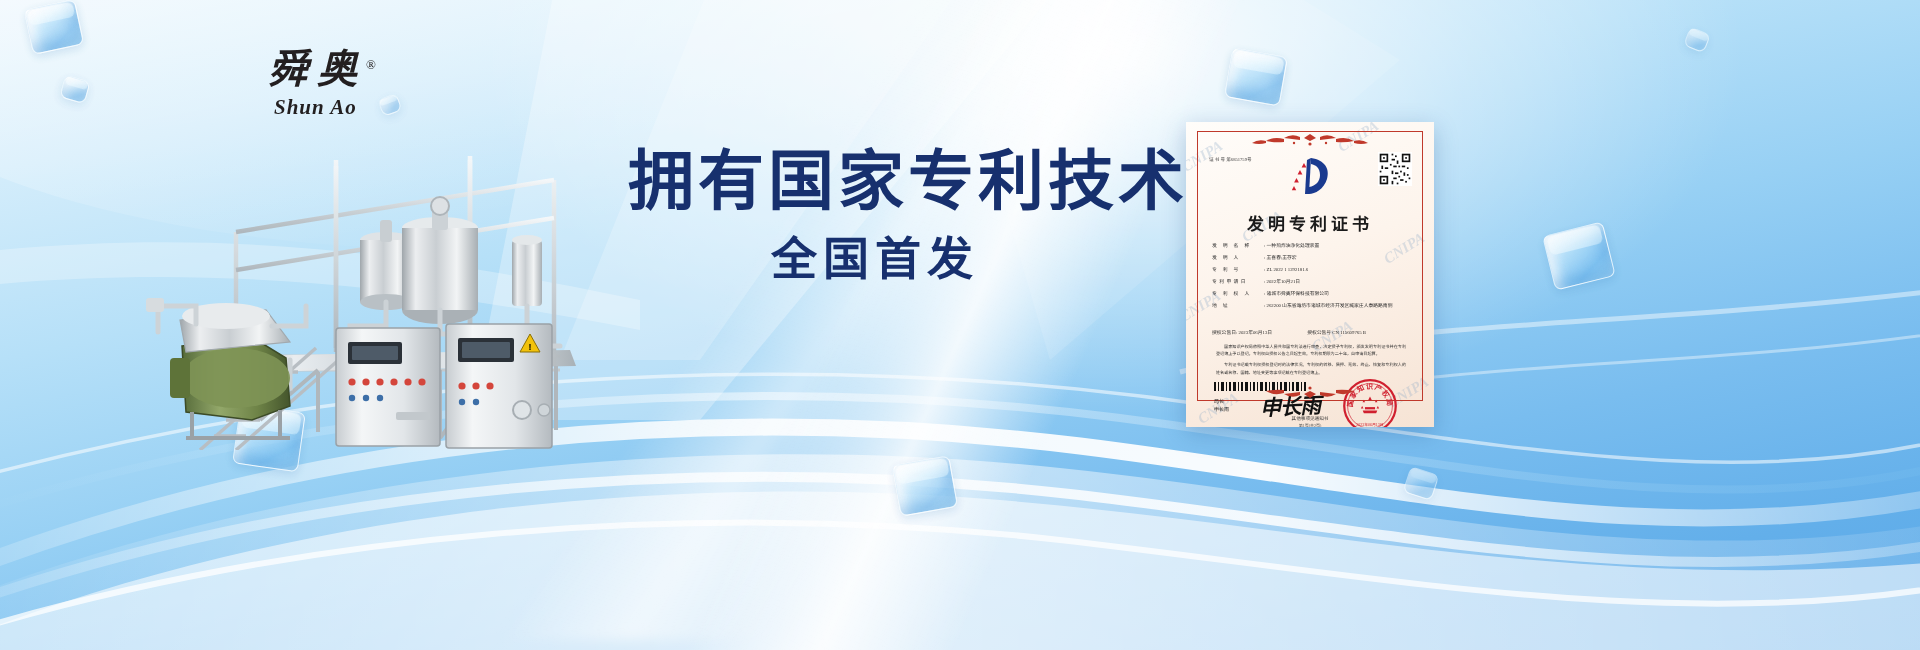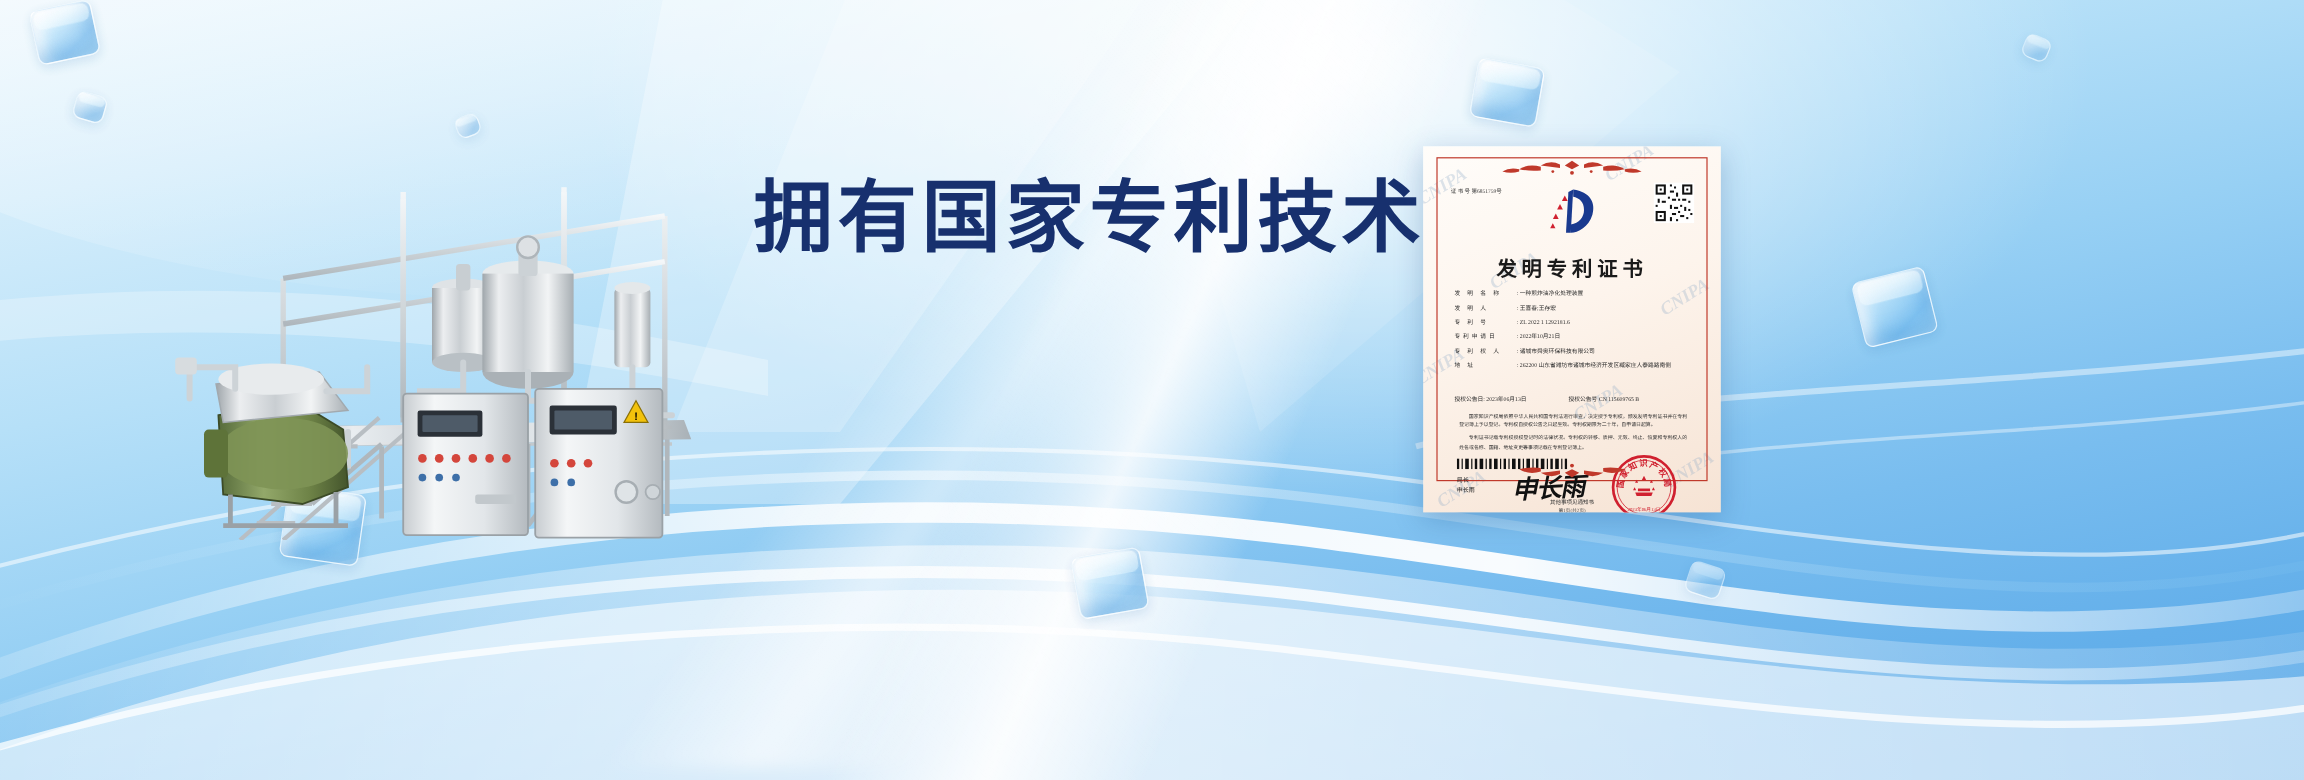--- a/index.html
+++ b/index.html
@@ -225,20 +225,24 @@
       <div class="cube" style="left: 896px; top: 460px; width: 58px; height: 52px; opacity: 0.9; transform: rotate(-10deg);">
         <div class="face"></div>
         <div class="top"></div>
       </div>
       <div class="cube" style="left: 1406px; top: 470px; width: 30px; height: 27px; opacity: 0.6; transform: rotate(18deg);">
         <div class="face"></div>
         <div class="top"></div>
       </div>
     </div>
 
+  <div class="logo">
+    <div class="cn"><span>舜奥</span><span class="reg">®</span></div>
+    <div class="en">Shun Ao</div>
+  </div>
 
   <div class="machine">
     <svg width="480" height="330" viewBox="0 0 480 330" xmlns="http://www.w3.org/2000/svg">
       <defs>
         <linearGradient id="steel" x1="0" y1="0" x2="1" y2="0">
           <stop offset="0%" stop-color="#9fa6ab"></stop>
             <stop offset="18%" stop-color="#eceef0"></stop>
           <stop offset="45%" stop-color="#c9ced2"></stop>
             <stop offset="72%" stop-color="#f2f4f5"></stop>
           <stop offset="100%" stop-color="#a7aeb3"></stop>
@@ -357,20 +361,21 @@
       <rect x="6" y="178" width="18" height="14" rx="3" fill="#d7dcdf"></rect>
 
       <g stroke="#9aa1a6" stroke-width="4" fill="none">
         <path d="M52,292 L52,318 M140,290 L140,318 M46,318 L150,318"></path>
       </g>
     </svg>
   </div>
 
   <div class="copy">
     <div class="headline">拥有国家专利技术</div>
+    <div class="subhead">全国首发</div>
   </div>
 
   <div class="cert">
     <div class="wm">
       <span style="left:-6px;  top:26px;">CNIPA</span>
       <span style="left:150px; top:6px;">CNIPA</span>
       <span style="left:54px;  top:96px;">CNIPA</span>
       <span style="left:196px; top:118px;">CNIPA</span>
       <span style="left:-8px;  top:176px;">CNIPA</span>
       <span style="left:124px; top:206px;">CNIPA</span>

